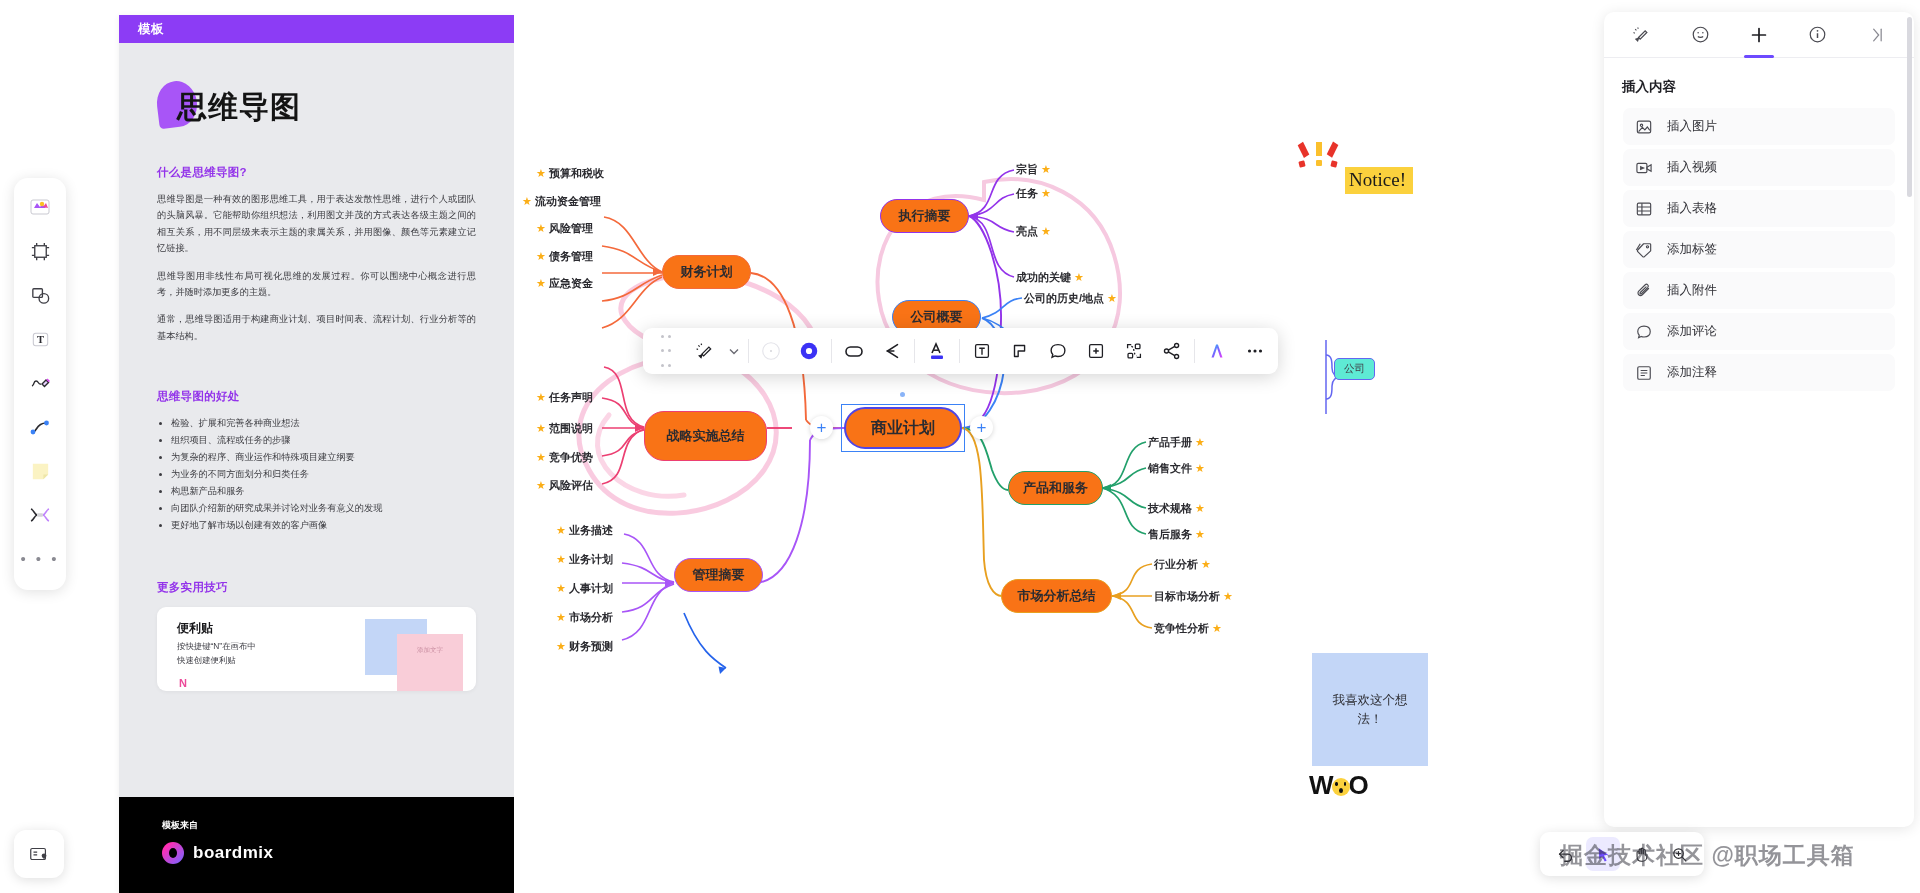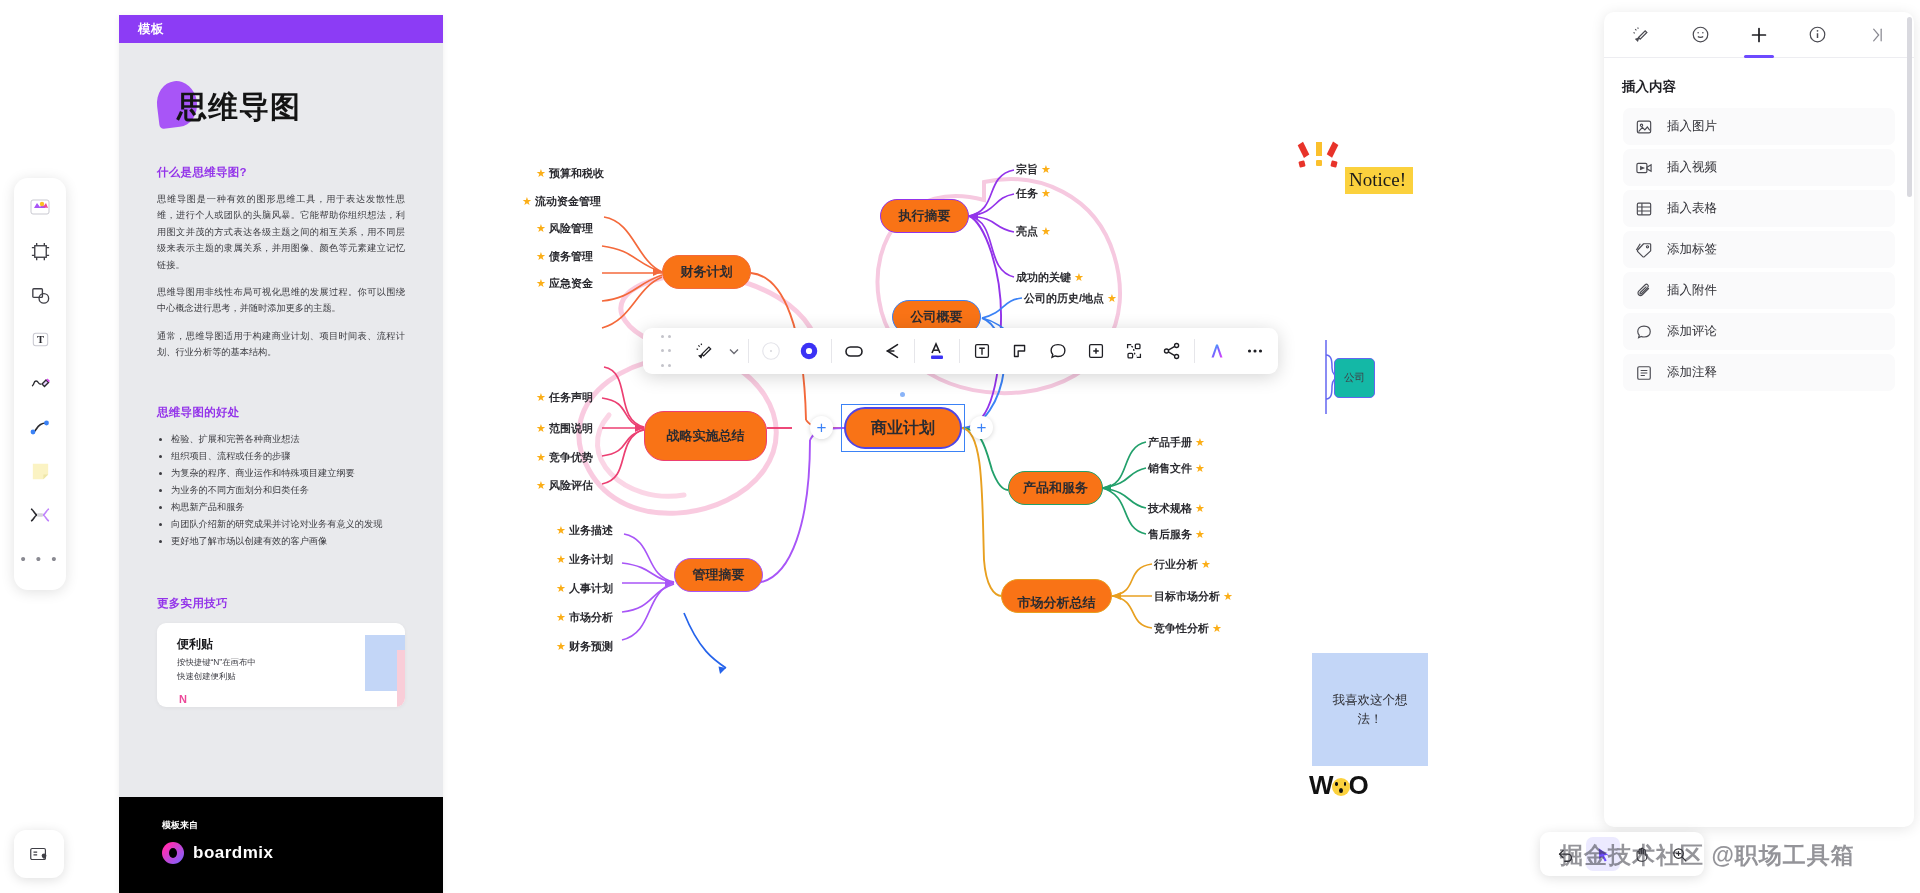--- a/index.html
+++ b/index.html
@@ -35,21 +35,21 @@
     width: 50px; height: 48px;
     background: #fff; border-radius: 12px;
     box-shadow: 0 2px 12px rgba(0,0,0,.13);
     display:flex; align-items:center; justify-content:center;
     cursor: pointer; z-index: 40;
   }
 
   
   .doc-panel {
     position: absolute; left: 119px; top: 15px;
-    width: 324px; height: 878px;
+    width: 395px; height: 878px;
     background: #e9eaed;
     overflow: hidden;
     box-shadow: 0 1px 6px rgba(0,0,0,.07);
   }
   .doc-ribbon {
     height: 28px; background: #8c3cf5;
     display: flex; align-items: center;
     padding-left: 19px;
     color: #fff; font-size: 12.5px; font-weight: 700;
     letter-spacing: .5px;
@@ -164,22 +164,22 @@
     background: #fbd13d; color: #1a1a1a;
     font-size: 19px; padding: 2px 7px 3px 4px;
     font-family: "Liberation Serif", serif;
     z-index: 14;
   }
   .bang { position: absolute; left: 1296px; top: 140px; z-index: 14; }
 
   .corp-box {
     position: absolute; left: 1334px; top: 358px;
     border: 1.8px solid #6366f1; border-radius: 5px;
-    padding: 12px 9px; font-size: 10.5px; color: #3f3f46;
-    background:#14b8a6; cursor: pointer; z-index: 13;
+    padding: 3px 9px; font-size: 10.5px; color: #3f3f46;
+    background:#5eead4; cursor: pointer; z-index: 13;
   }
 
   .sticky {
     position: absolute; left: 798px; top: 653px;
     width: 116px; height: 113px; background: #c3d6f7;
     display: flex; align-items: center; justify-content: center;
     text-align: center; font-size: 12.5px; color: #2b2b30;
     line-height: 1.5; padding: 0 12px; cursor: pointer;
   }
   .woo {
@@ -569,21 +569,21 @@
 
     <div class="mm-node" style="left:366px; top:199px; width:89px; height:34px; border:1.8px solid #9333ea;">
       <span>执行摘要</span>
     </div>
     <div class="mm-node" style="left:378px; top:300px; width:89px; height:34px; border:1.8px solid #3b82f6;">
       <span>公司概要</span>
     </div>
     <div class="mm-node" style="left:494px; top:471px; width:95px; height:34px; border:1.8px solid #22a06b;">
       <span>产品和服务</span>
     </div>
-    <div class="mm-node" style="left:487px; top:579px; width:111px; height:34px; border:1.8px solid #e8a020;align-items:flex-end;">
+    <div class="mm-node" style="left:487px; top:579px; width:111px; height:34px; border:1.8px solid #e8a020;">
       <span>市场分析总结</span>
     </div>
 
     <div class="mm-leaf" style="left:502px; top:162px;">
         <span>宗旨</span>
         <span class="star">★</span>
       </div>
     <div class="mm-leaf" style="left:502px; top:186px;">
         <span>任务</span>
         <span class="star">★</span>

